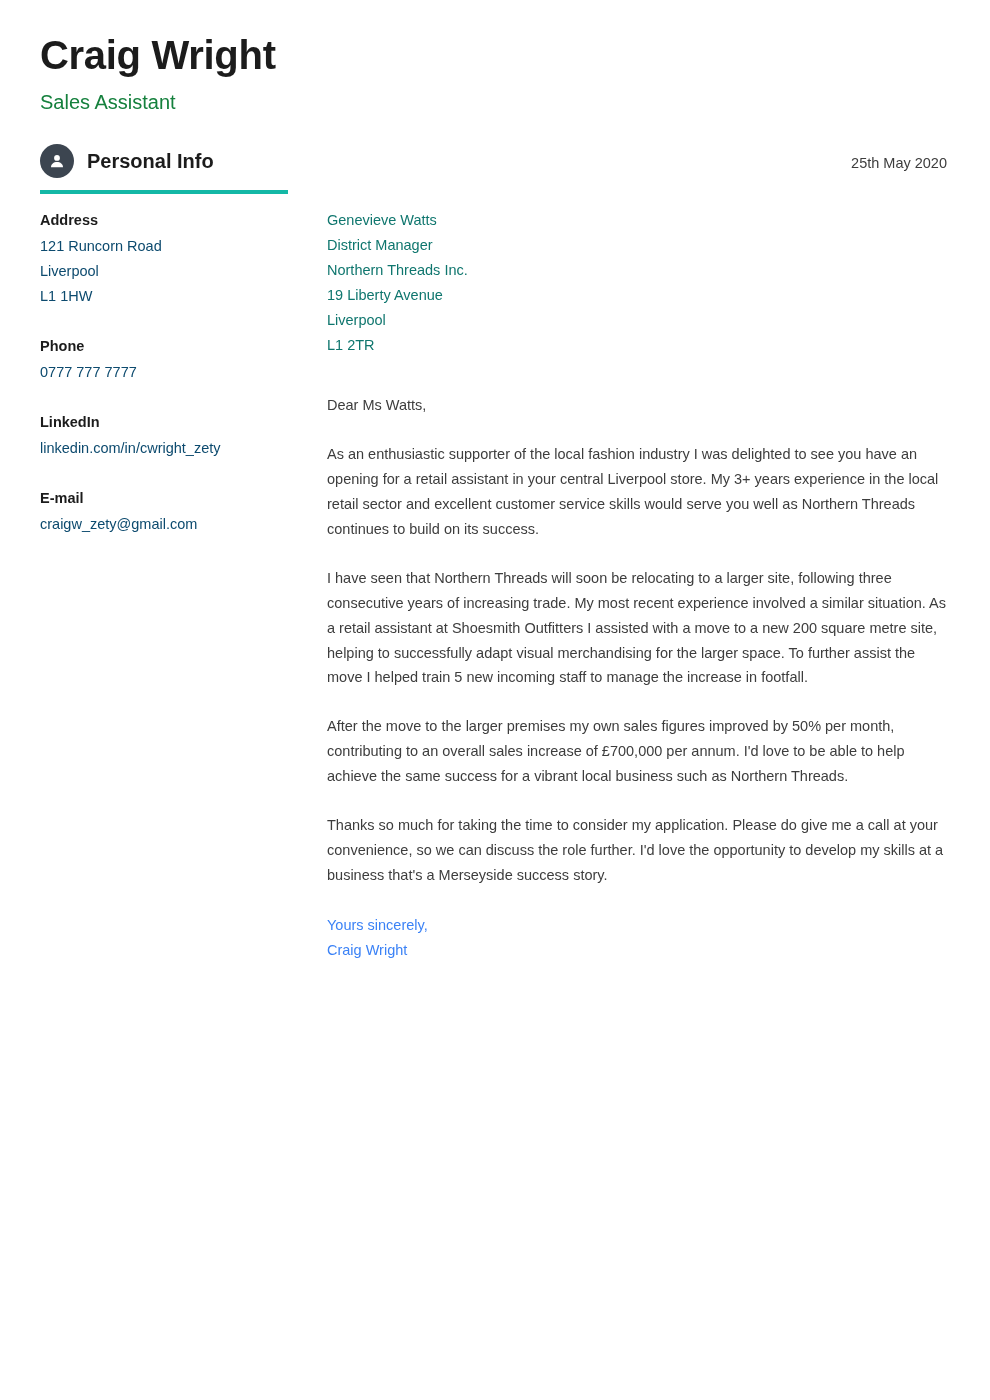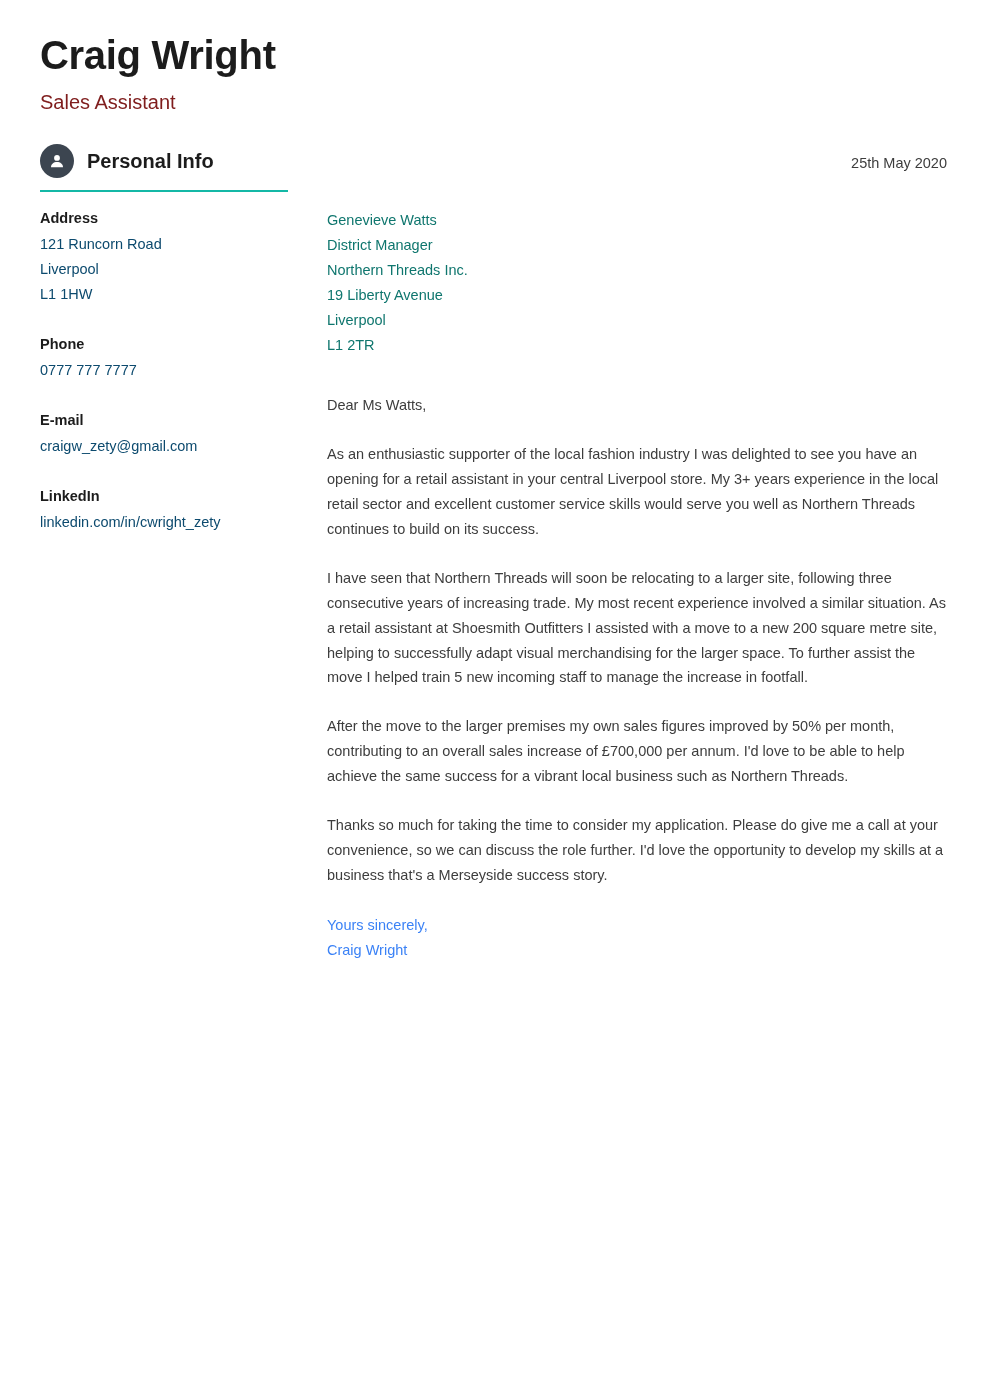--- a/index.html
+++ b/index.html
@@ -40,38 +40,38 @@
   .name {
     font-size: 40px;
     font-weight: bold;
     color: #1c1c1c;
     letter-spacing: -0.3px;
     line-height: 1.15;
     margin: 0;
   }
   .job-title {
     font-size: 20px;
-    color: #7f1d1d;
+    color: #15803d;
     font-weight: normal;
     margin: 12px 0 8px 0;
     line-height: 1.2;
   }
 
   
   .sidebar {
     position: absolute;
     left: 40px;
     top: 144px;
     width: 248px;
   }
   .section-head {
     display: flex;
     align-items: center;
     gap: 13px;
-    border-bottom: 2px solid #14b8a6;
+    border-bottom: 4px solid #14b8a6;
     padding-bottom: 12px;
   }
   .section-icon {
     width: 34px;
     height: 34px;
     border-radius: 50%;
     background: #3c4550;
     display: flex;
     align-items: center;
     justify-content: center;
@@ -187,27 +187,27 @@
         <div class="info-line">Liverpool</div>
         <div class="info-line">L1 1HW</div>
       </div>
 
       <div class="info-group">
         <div class="info-label">Phone</div>
         <div class="info-line">0777 777 7777</div>
       </div>
 
       <div class="info-group">
+        <div class="info-label">LinkedIn</div>
+        <div class="info-line">linkedin.com/in/cwright_zety</div>
+      </div>
+
+      <div class="info-group">
         <div class="info-label">E-mail</div>
         <div class="info-line">craigw_zety@gmail.com</div>
-      </div>
-
-      <div class="info-group">
-        <div class="info-label">LinkedIn</div>
-        <div class="info-line">linkedin.com/in/cwright_zety</div>
       </div>
 
     </div>
   </div>
 
   <div class="letter">
     <div class="date">25th May 2020</div>
   </div>
 
   <div class="recipient">

